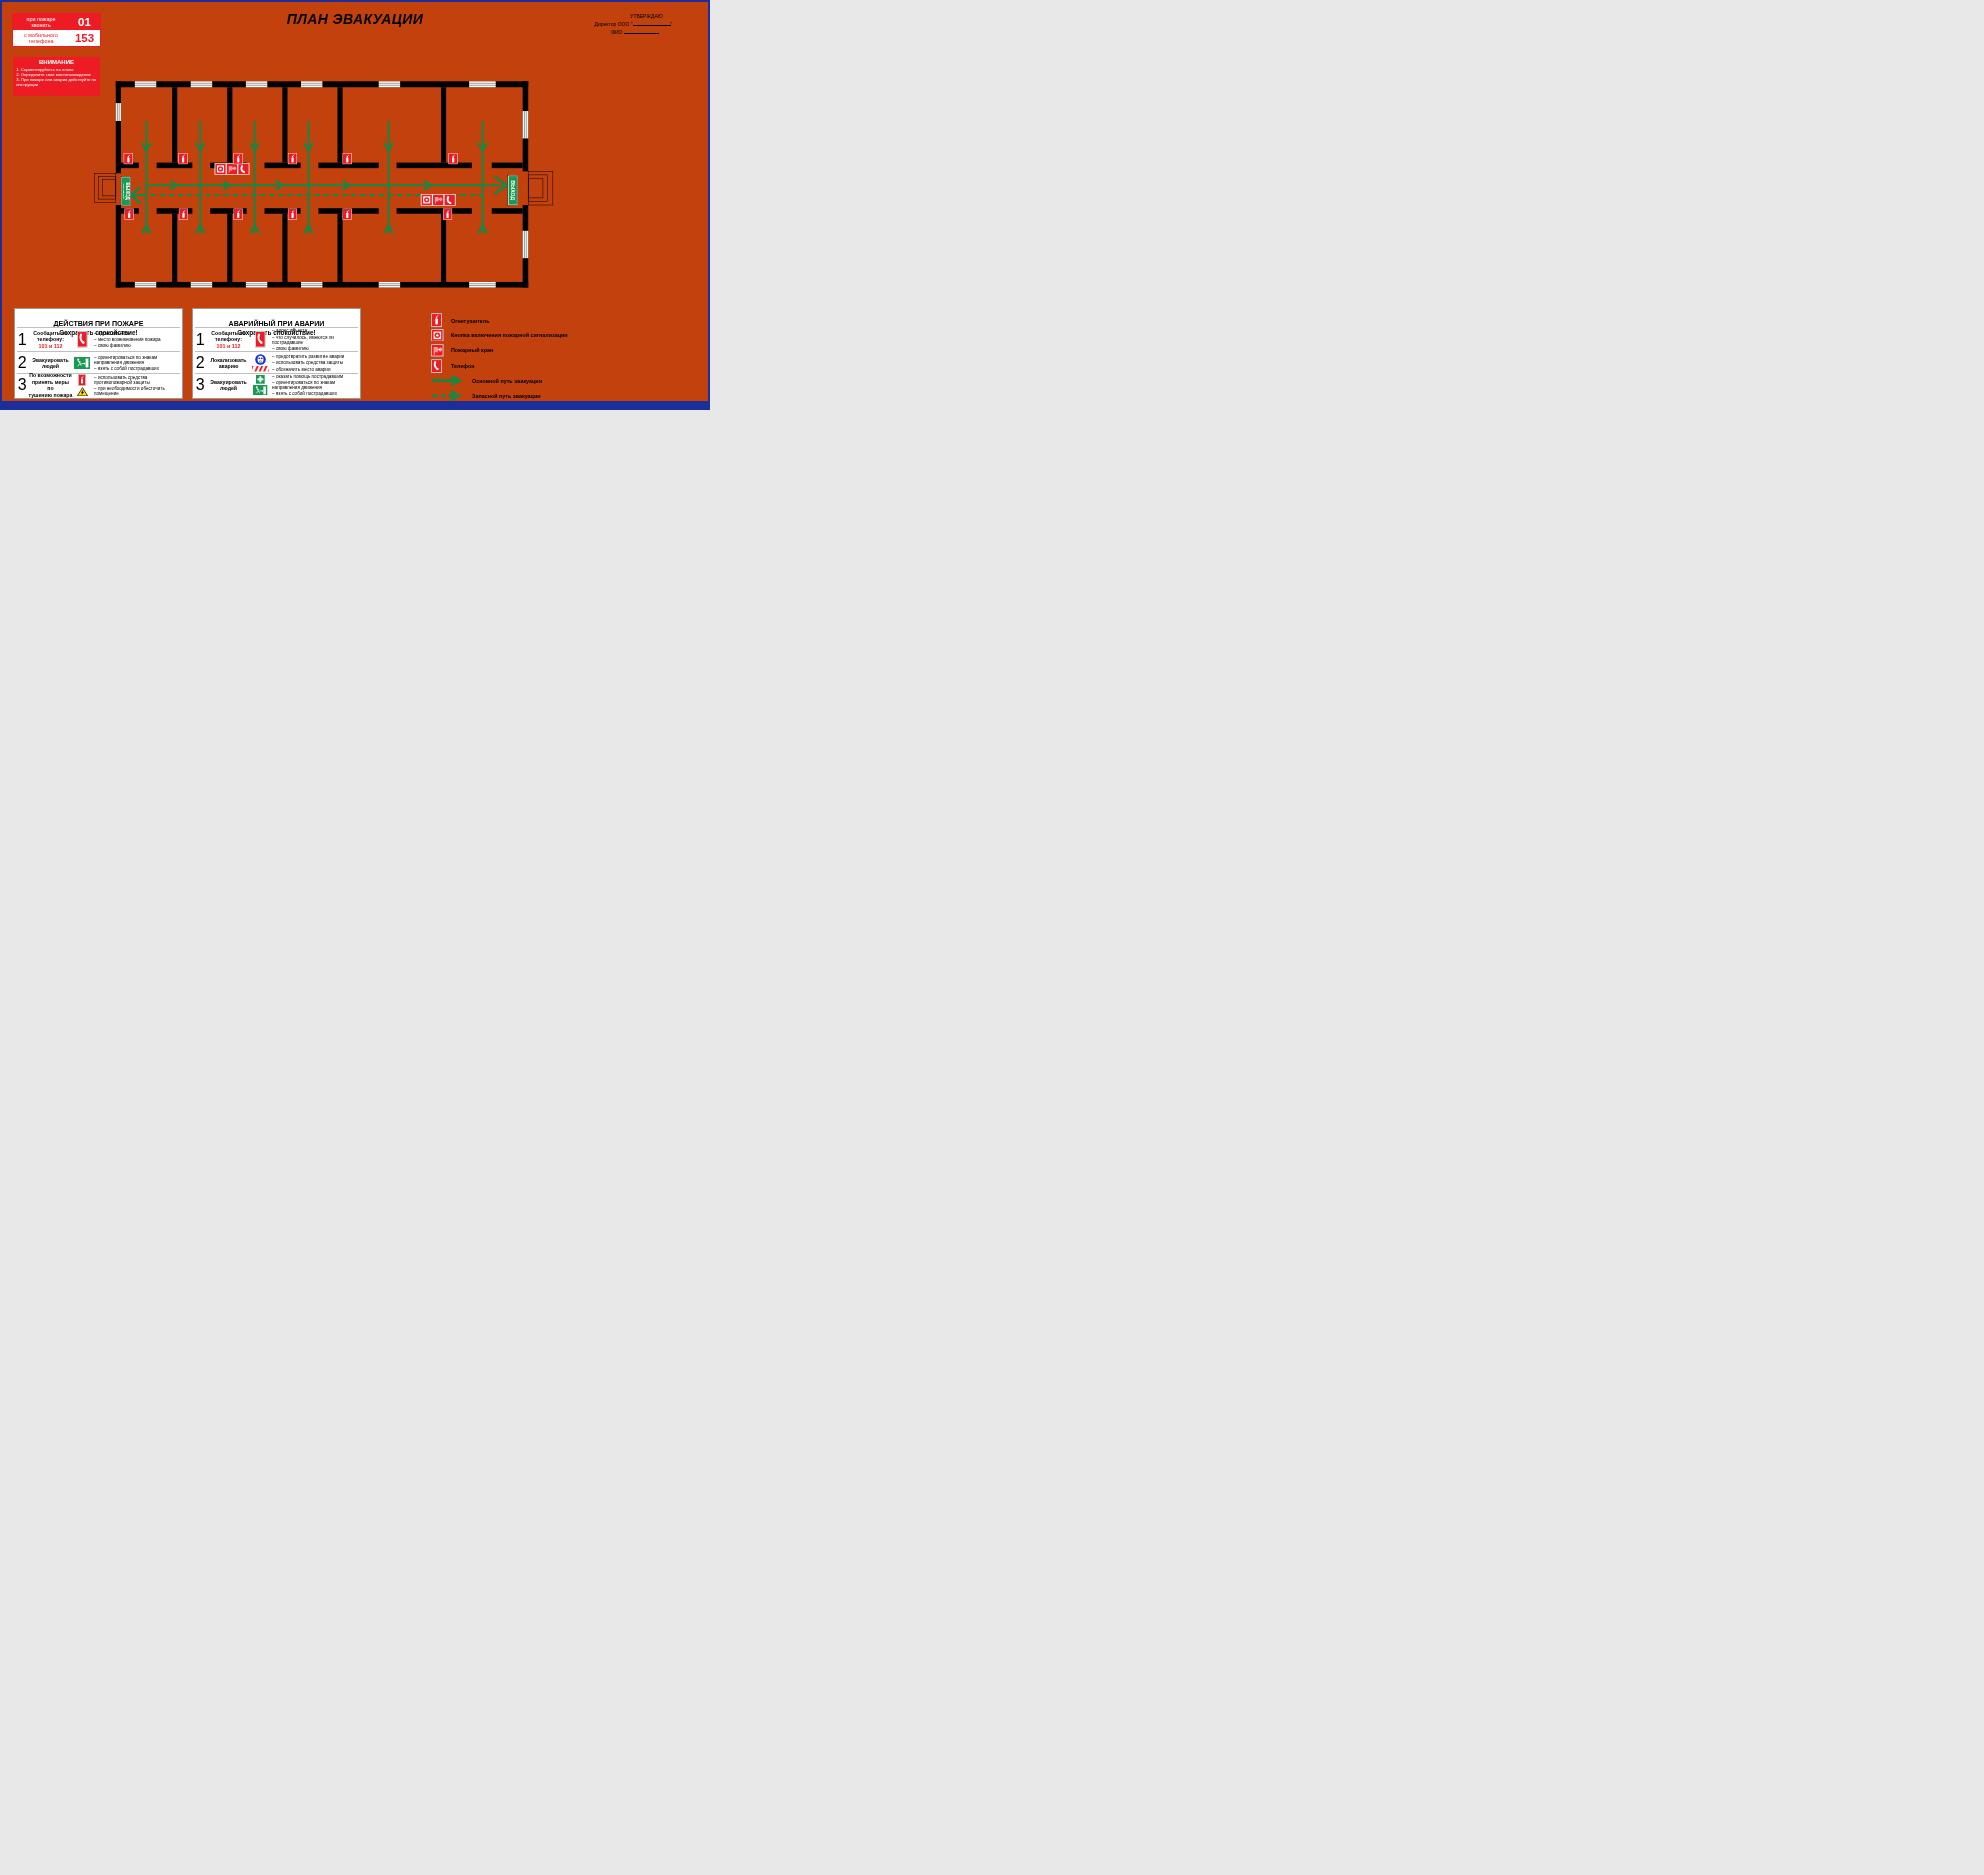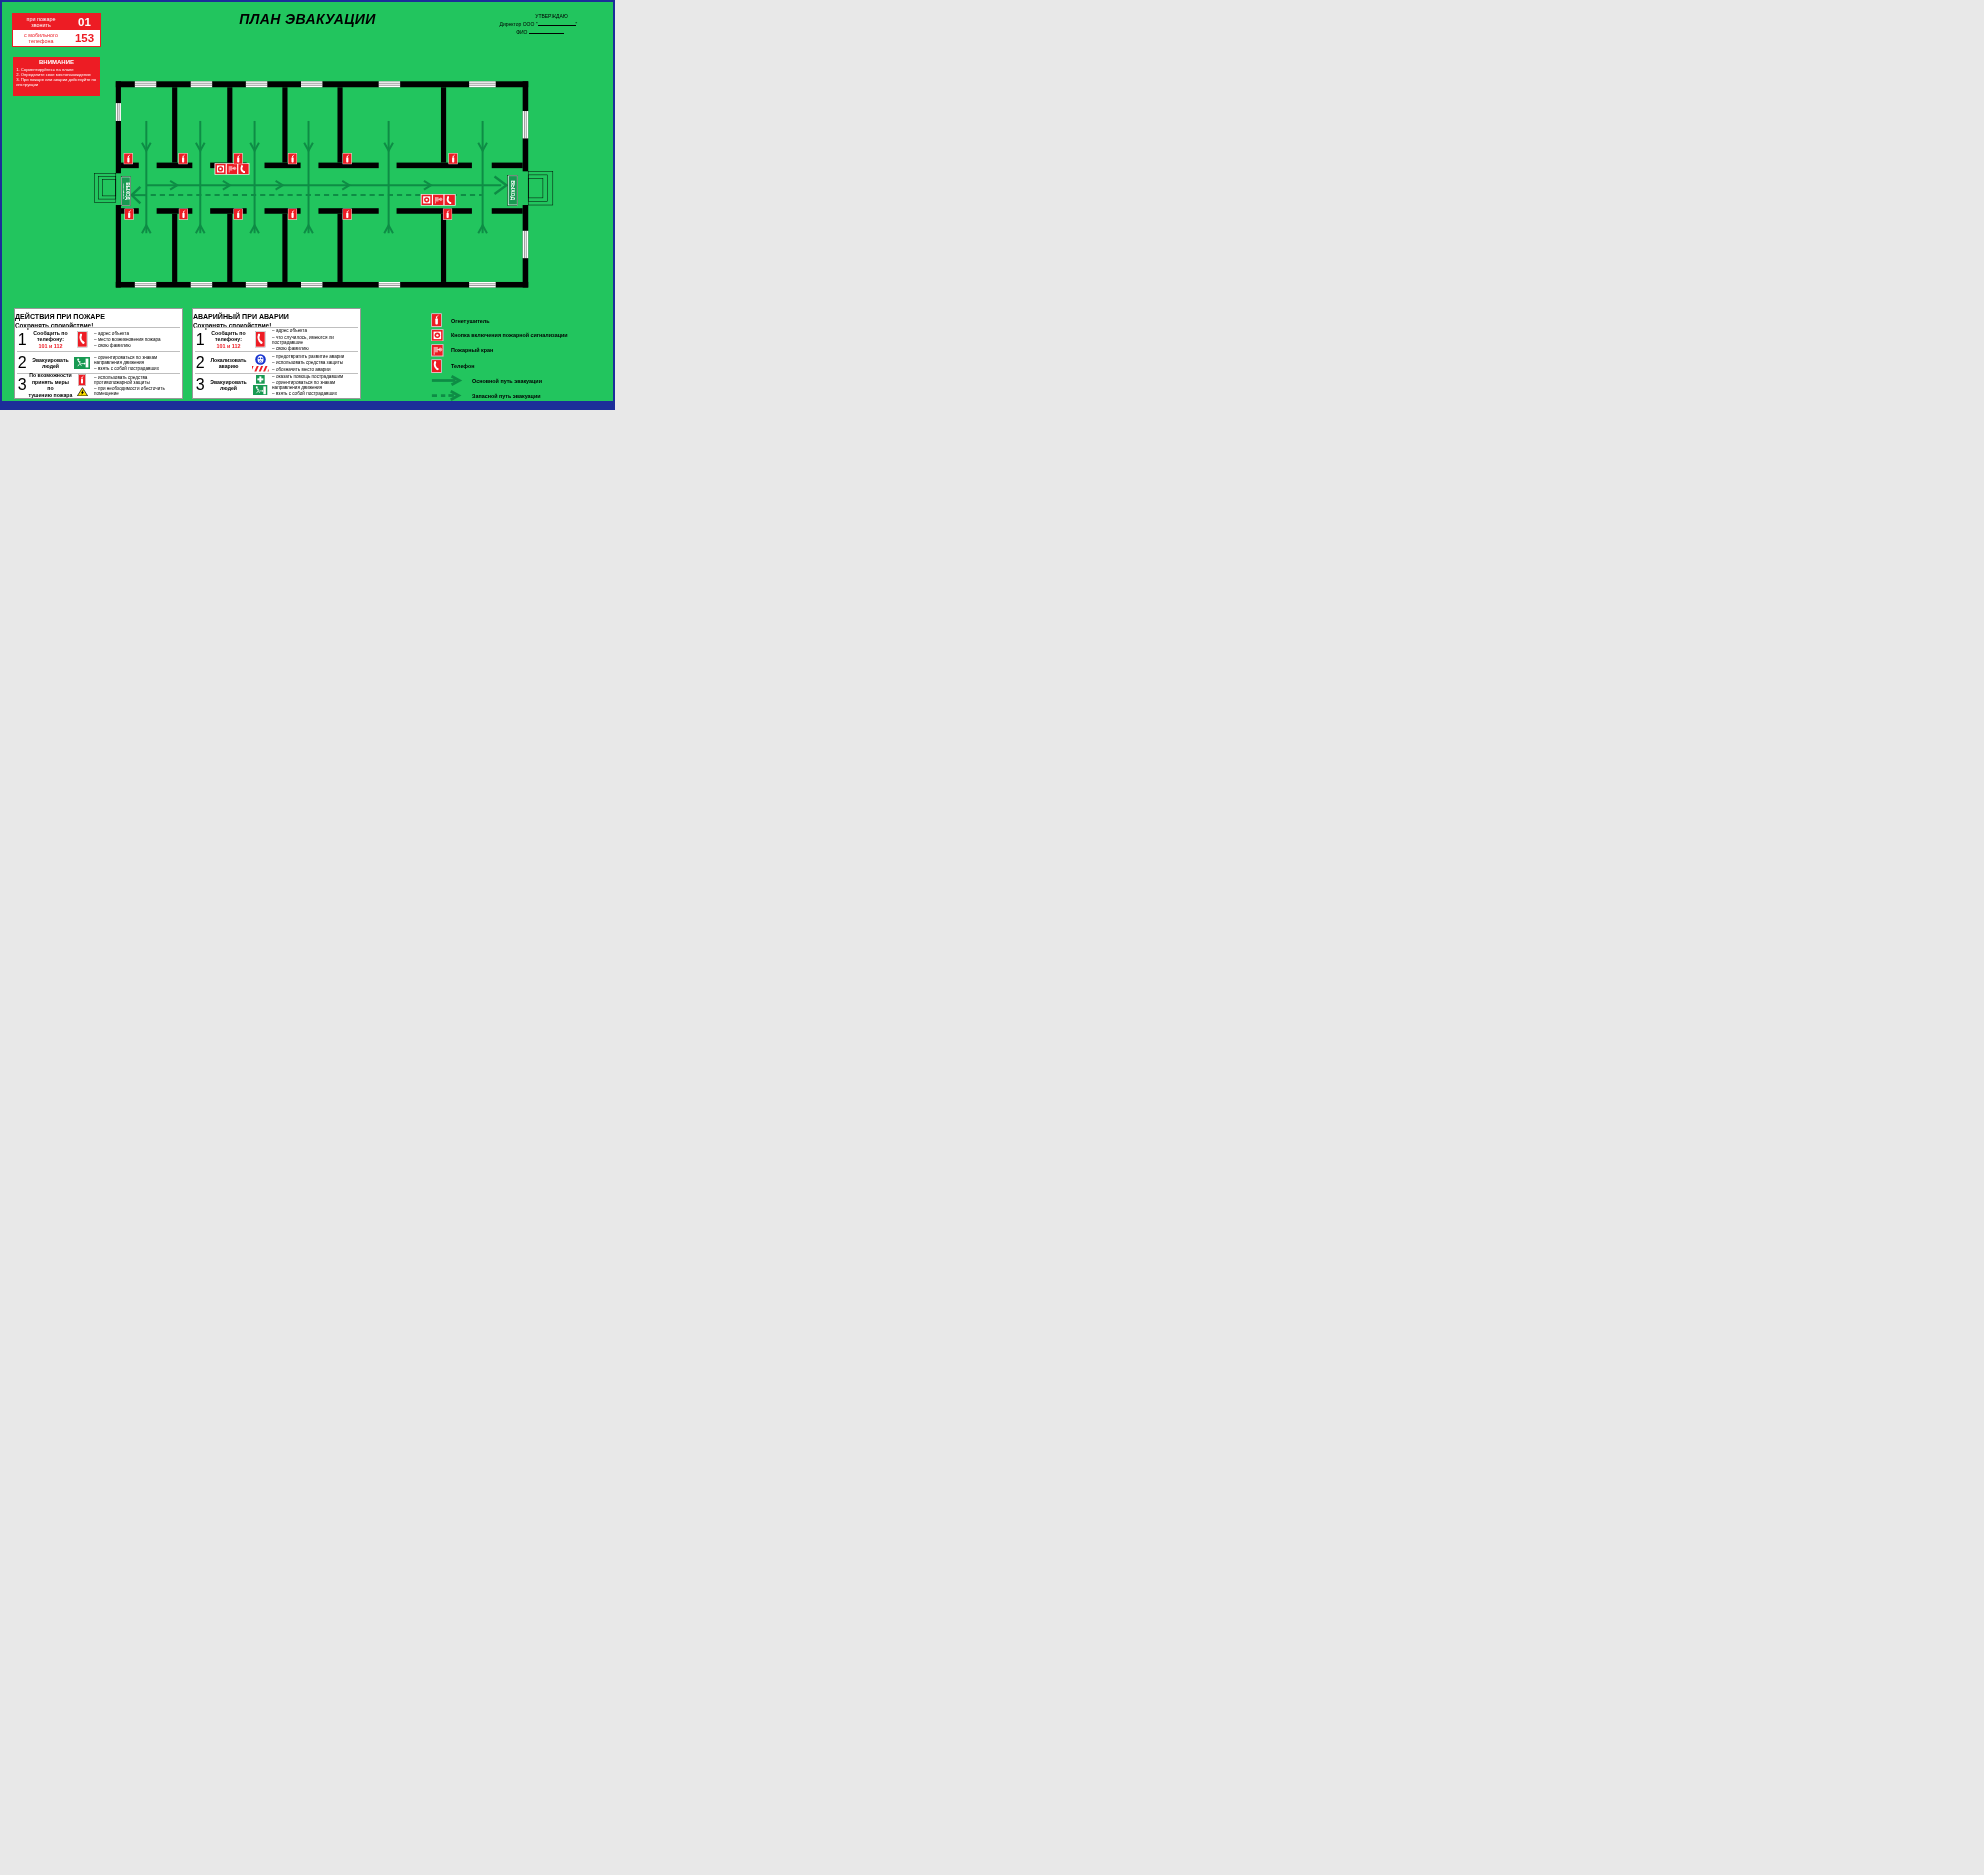--- a/index.html
+++ b/index.html
@@ -1,17 +1,17 @@
 <!DOCTYPE html>
 <html style="font-size:6.4px"><head>
 <meta charset="utf-8">
 <style>
   html,body{margin:0;padding:0;background:#e8e8e8;}
   .page{
-    position:relative; width:615px; height:410px; background:#22c55e;
+    position:relative; width:710px; height:410px; background:#c2410c;
     border:2.4px solid #1c2e99; box-sizing:border-box; overflow:hidden;
     font-family:"Liberation Sans","DejaVu Sans",sans-serif; color:#000;padding-left:32px;
   }
   .bottom-bar{position:absolute;left:0;right:0;bottom:0;height:7.1px;background:#1c2e99;}
 
   
   .phone-box{position:absolute;left:10px;top:11px;width:89px;height:34px;border:1.2px solid #ed1c24;box-sizing:border-box;display:flex;flex-direction:column;}
   .phone-box .half{flex:1;display:flex;align-items:center;}
   .phone-box .half.top{background:#ed1c24;color:#fff;}
   .phone-box .half.bot{background:#fff;color:#ed1c24;}
@@ -32,21 +32,21 @@
   .blank{display:inline-block;border-bottom:0.6px solid #000;height:4.4px;vertical-align:baseline;}
   .approval .l2 .blank{width:38px;}
   .approval .l3{margin-left:16.7px;}
   .approval .l3 .blank{width:35px;}
 
   
   .plan{position:absolute;left:90px;top:79px;width:462px;height:208px;}
 
   
   .panel{position:absolute;top:306px;width:169px;height:91px;border:1.2px solid #999;box-sizing:border-box;background:#fff;}
-  .p-head{position:absolute;left:0;right:0;top:4px;text-align:left;}
+  .p-head{position:absolute;left:0;right:0;top:11px;text-align:center;}
   .p-title{font-size:7.1px;font-weight:bold;line-height:1.2;}
   .p-sub{font-size:6.4px;font-weight:bold;line-height:1.2;}
   .p-div{position:absolute;left:1.6px;right:1.6px;height:1.2px;background:#bfbfbf;}
   .p-row{position:absolute;left:0.8px;right:0.8px;display:flex;align-items:center;}
   .p-num{width:12.7px;text-align:center;font-size:16px;font-weight:400;line-height:1;}
   .p-act{width:44px;text-align:center;font-size:5.2px;font-weight:bold;line-height:1.25;}
   .p-phone{color:#ed1c24;font-size:5.4px;font-weight:bold;margin-top:0.4px;}
   .p-ico{width:20px;display:flex;flex-direction:column;align-items:center;justify-content:center;gap:0.8px;}
   .p-items{flex:1;font-size:4.6px;line-height:1.12;padding-left:1.6px;}
   .p-items div{margin:1px 0;}

